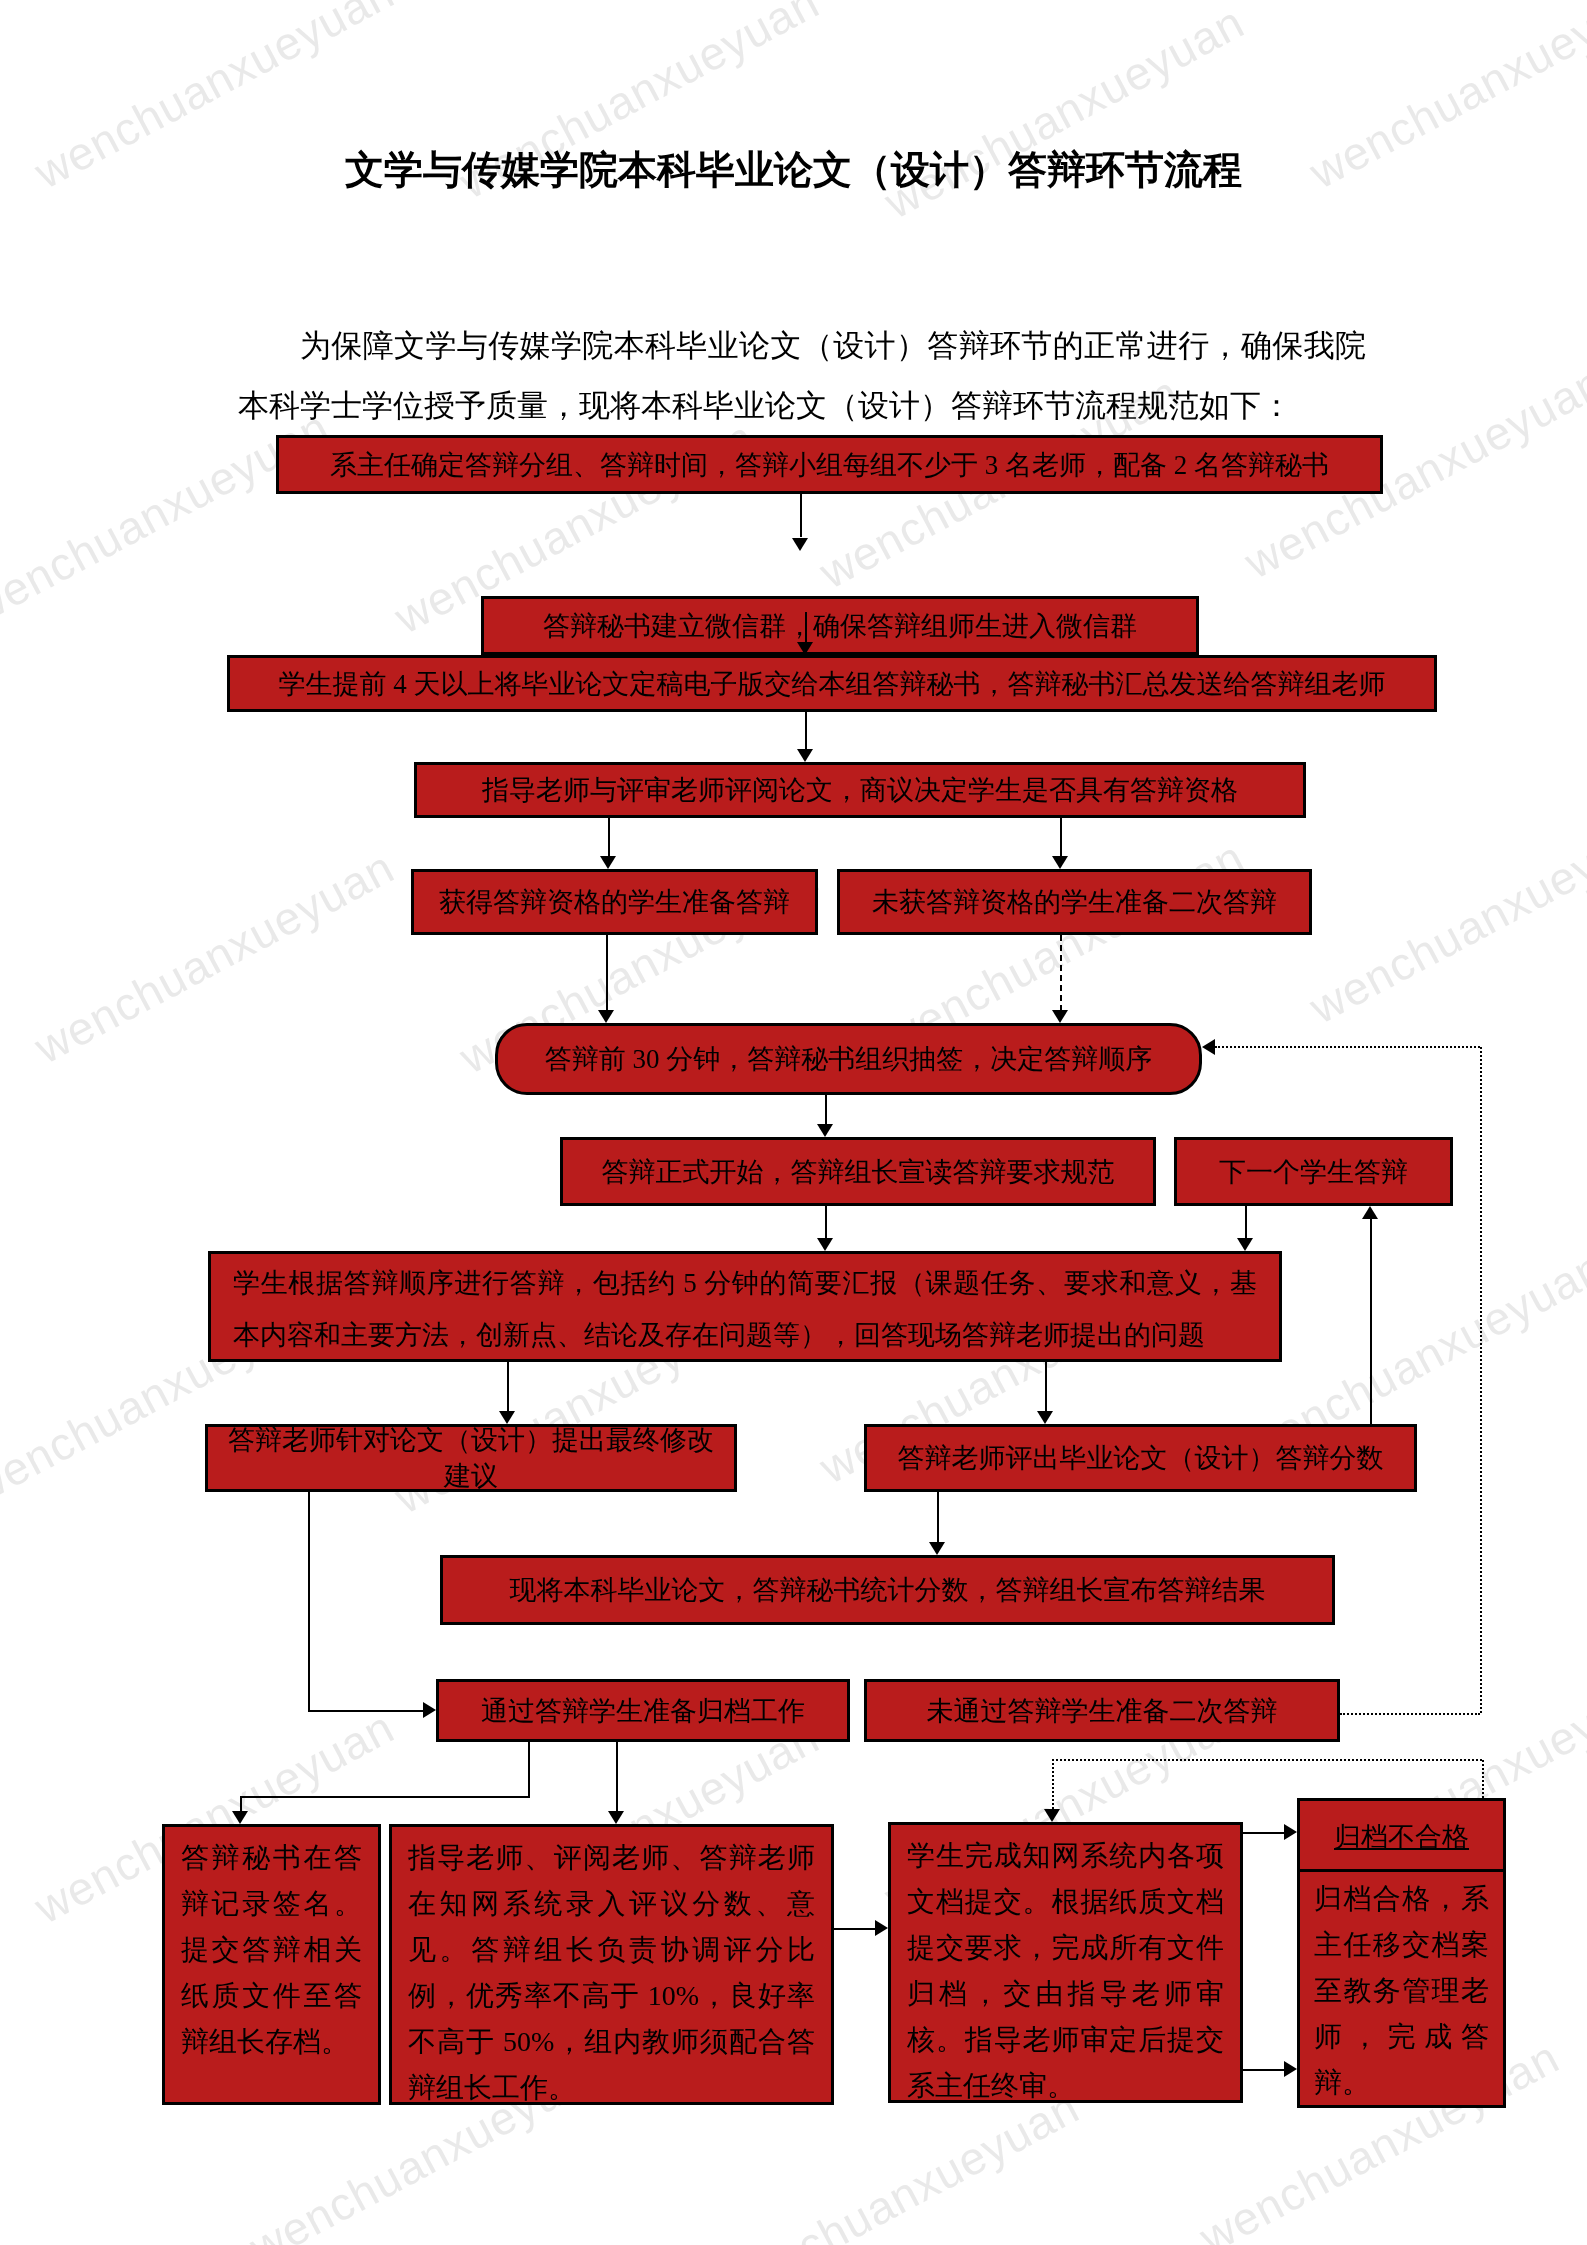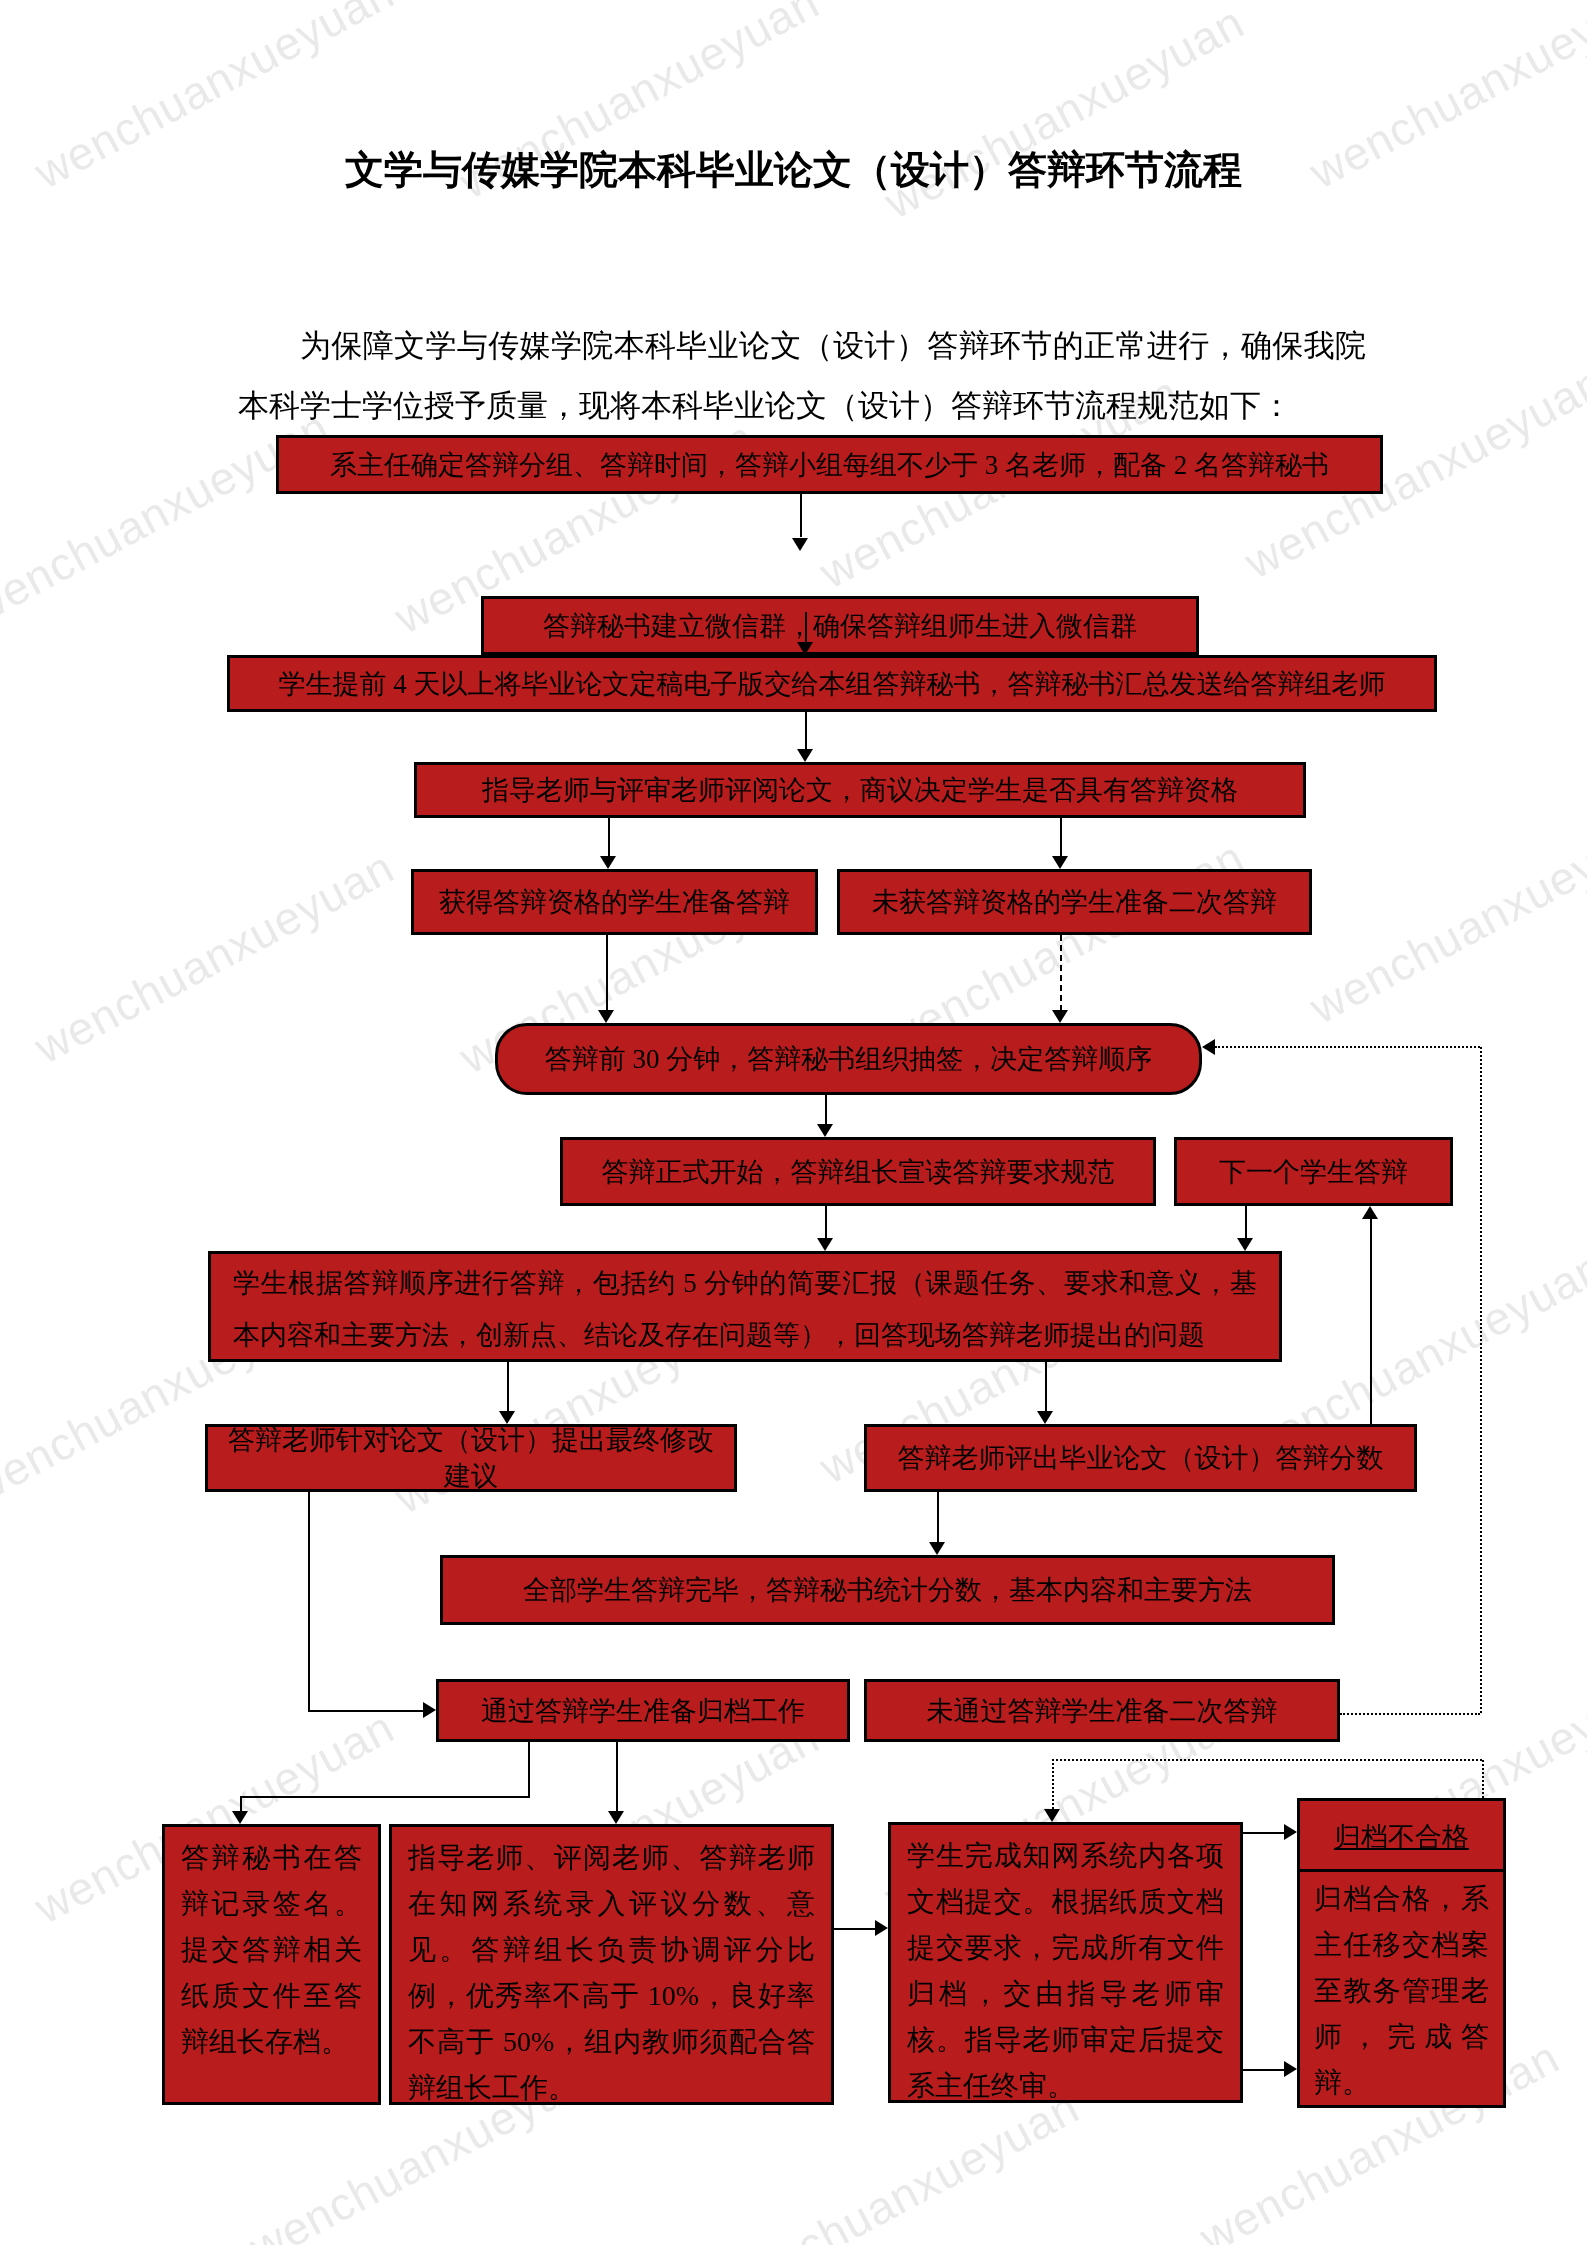--- a/index.html
+++ b/index.html
@@ -88,21 +88,21 @@
   <div class="fbox" style="left:227px;top:655px;width:1210px;height:57px;">学生提前 4 天以上将毕业论文定稿电子版交给本组答辩秘书，答辩秘书汇总发送给答辩组老师</div>
   <div class="fbox" style="left:414px;top:762px;width:892px;height:56px;">指导老师与评审老师评阅论文，商议决定学生是否具有答辩资格</div>
   <div class="fbox" style="left:411px;top:869px;width:407px;height:66px;">获得答辩资格的学生准备答辩</div>
   <div class="fbox" style="left:837px;top:869px;width:475px;height:66px;">未获答辩资格的学生准备二次答辩</div>
   <div class="fbox" style="left:495px;top:1023px;width:707px;height:72px;border-radius:32px;">答辩前 30 分钟，答辩秘书组织抽签，决定答辩顺序</div>
   <div class="fbox" style="left:560px;top:1137px;width:596px;height:69px;">答辩正式开始，答辩组长宣读答辩要求规范</div>
   <div class="fbox" style="left:1174px;top:1137px;width:279px;height:69px;">下一个学生答辩</div>
   <div class="fbox para2" style="left:208px;top:1251px;width:1074px;height:111px;">学生根据答辩顺序进行答辩，包括约 5 分钟的简要汇报（课题任务、要求和意义，基本内容和主要方法，创新点、结论及存在问题等），回答现场答辩老师提出的问题</div>
   <div class="fbox" style="left:205px;top:1424px;width:532px;height:68px;">答辩老师针对论文（设计）提出最终修改建议</div>
   <div class="fbox" style="left:864px;top:1424px;width:553px;height:68px;">答辩老师评出毕业论文（设计）答辩分数</div>
-  <div class="fbox" style="left:440px;top:1555px;width:895px;height:70px;">全部学生答辩完毕，答辩秘书统计分数，基本内容和主要方法</div>
+  <div class="fbox" style="left:440px;top:1555px;width:895px;height:70px;">现将本科毕业论文，答辩秘书统计分数，答辩组长宣布答辩结果</div>
   <div class="fbox" style="left:864px;top:1679px;width:476px;height:63px;">未通过答辩学生准备二次答辩</div>
   <div class="fbox" style="left:436px;top:1679px;width:414px;height:63px;">通过答辩学生准备归档工作</div>
   <div class="fbox para" style="left:162px;top:1824px;width:219px;height:281px;">答辩秘书在答辩记录签名。提交答辩相关纸质文件至答辩组长存档。</div>
   <div class="fbox para" style="left:389px;top:1824px;width:445px;height:281px;">指导老师、评阅老师、答辩老师在知网系统录入评议分数、意见。答辩组长负责协调评分比例，优秀率不高于 10%，良好率不高于 50%，组内教师须配合答辩组长工作。</div>
   <div class="fbox para" style="left:888px;top:1822px;width:355px;height:281px;">学生完成知网系统内各项文档提交。根据纸质文档提交要求，完成所有文件归档，交由指导老师审核。指导老师审定后提交系主任终审。</div>
   <div class="fbox" style="left:1297px;top:1798px;width:209px;height:77px;text-decoration:underline;">归档不合格</div>
   <div class="fbox para3" style="left:1297px;top:1869px;width:209px;height:239px;">归档合格，系主任移交档案至教务管理老师，完成答辩。</div>
 
   <div class="vln" style="left:800px;top:494px;height:43px;"></div>
   <div class="ah down" style="left:792px;top:538px;"></div>

